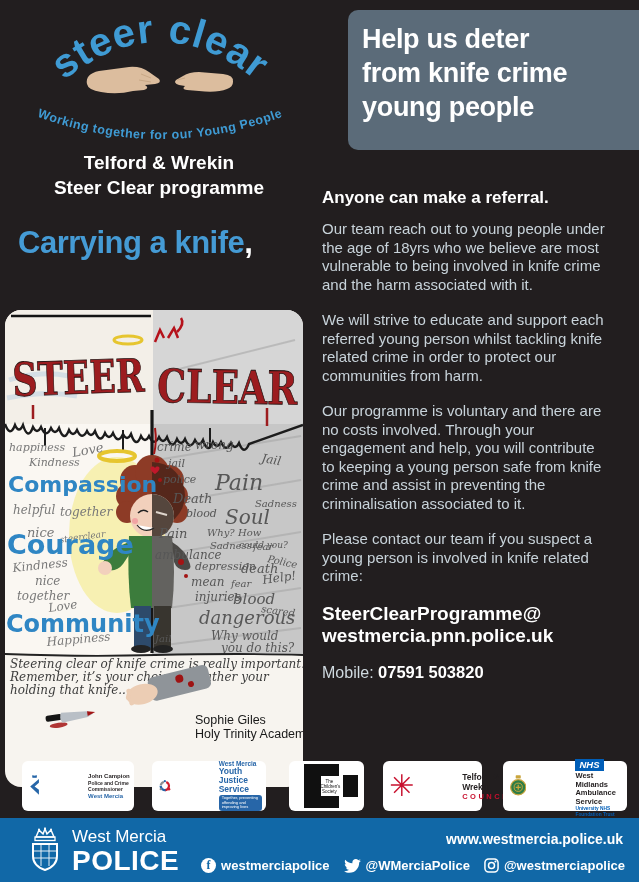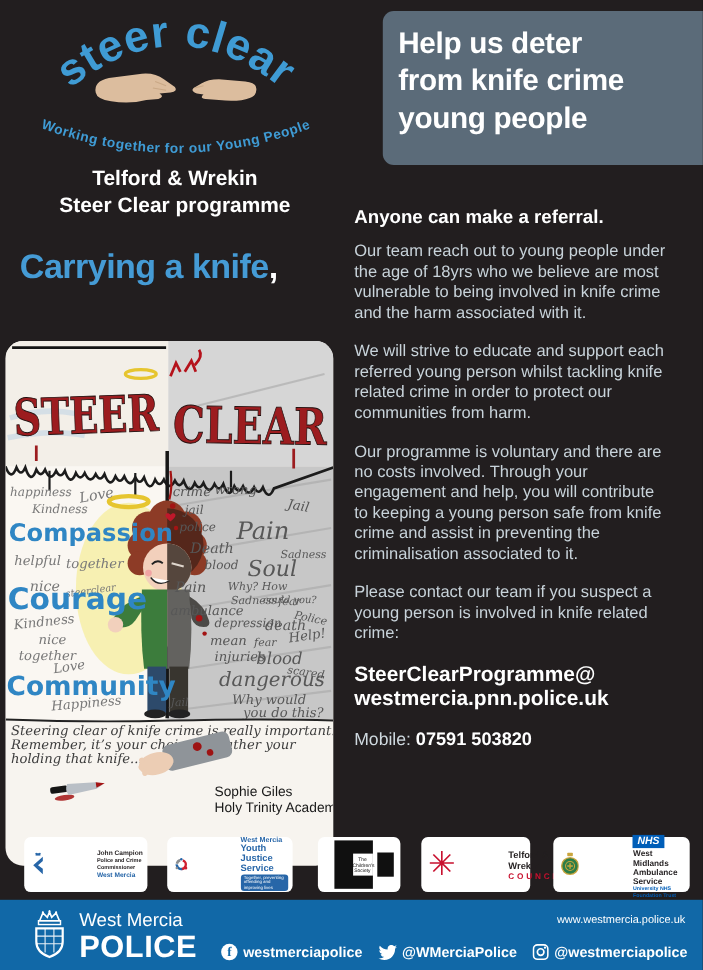--- a/index.html
+++ b/index.html
@@ -65,21 +65,21 @@
   .nhs .brand{display:inline-block;background:#005eb8;color:#fff;font-weight:bold;font-style:italic;
               font-size:9.5px;line-height:12px;padding:0 4px;}
   .nhs .t1{font-size:7.5px;font-weight:bold;color:#231f20;line-height:8.5px;}
   .nhs .t2{font-size:4.8px;color:#005eb8;font-weight:bold;line-height:6px;}
   
   .footer{position:absolute;left:0;top:818px;width:639px;height:64px;background:#1168a7;color:#fff;}
   .crest{position:absolute;left:26px;top:9px;}
   .force{position:absolute;left:72px;top:10px;line-height:1;}
   .force .fn{font-size:17px;}
   .force .fp{font-size:28px;font-weight:bold;letter-spacing:.5px;margin-top:2px;}
-  .website{position:absolute;right:16px;top:13px;font-weight:normal;font-size:10px;}
+  .website{position:absolute;right:16px;top:13px;font-weight:bold;font-size:14px;}
   .social{position:absolute;right:14px;bottom:9px;display:flex;gap:14px;align-items:center;
           font-size:13px;font-weight:bold;}
   .social .item{display:flex;align-items:center;gap:5px;}
   .fb-ic{width:15px;height:15px;border-radius:50%;background:#fff;color:#1168a7;
          font-family:"Liberation Serif",serif;font-weight:bold;font-size:12px;line-height:15px;
          text-align:center;}
 </style>
 </head>
 <body>
 

